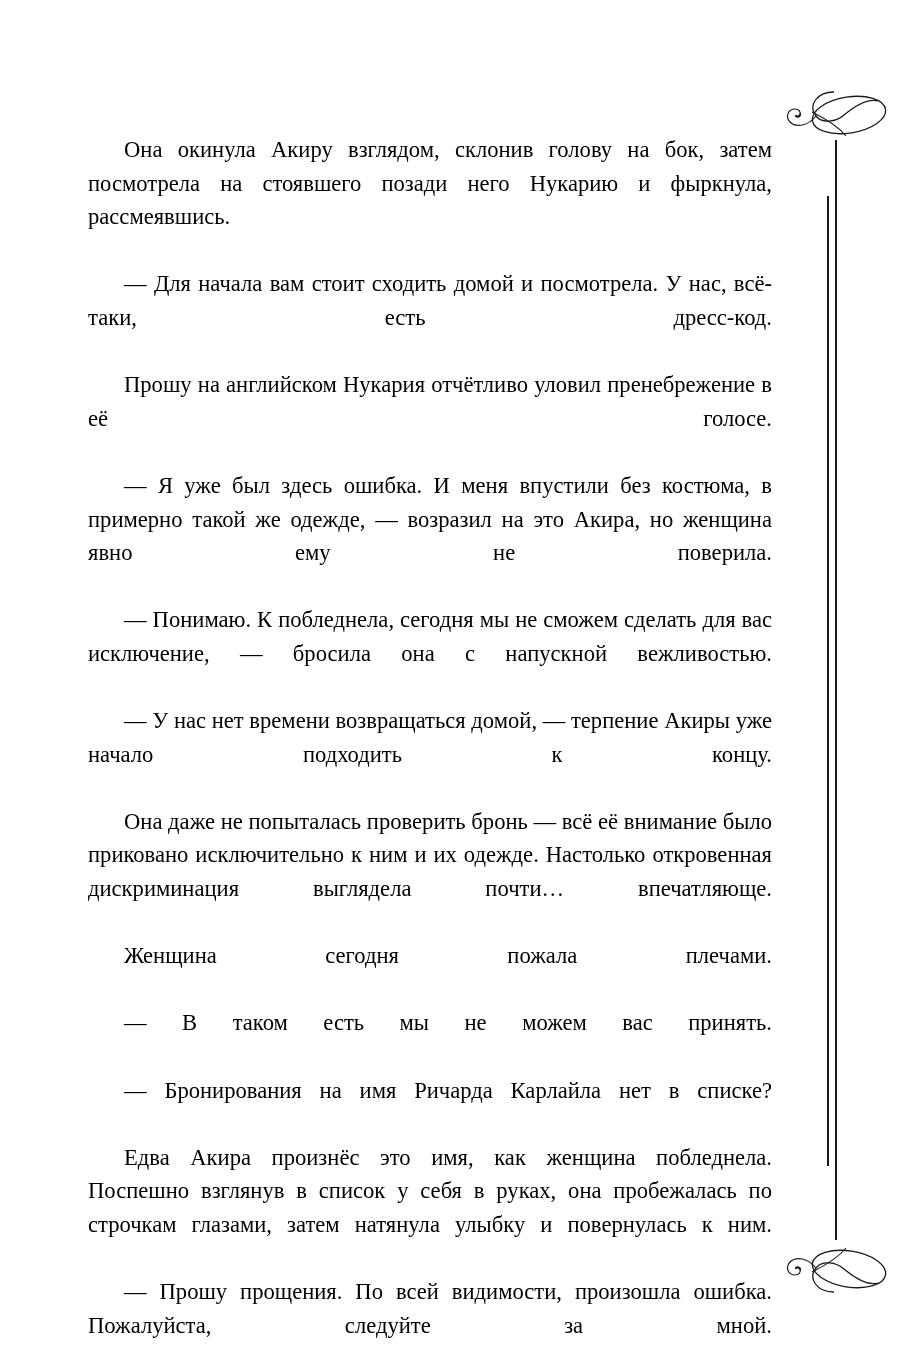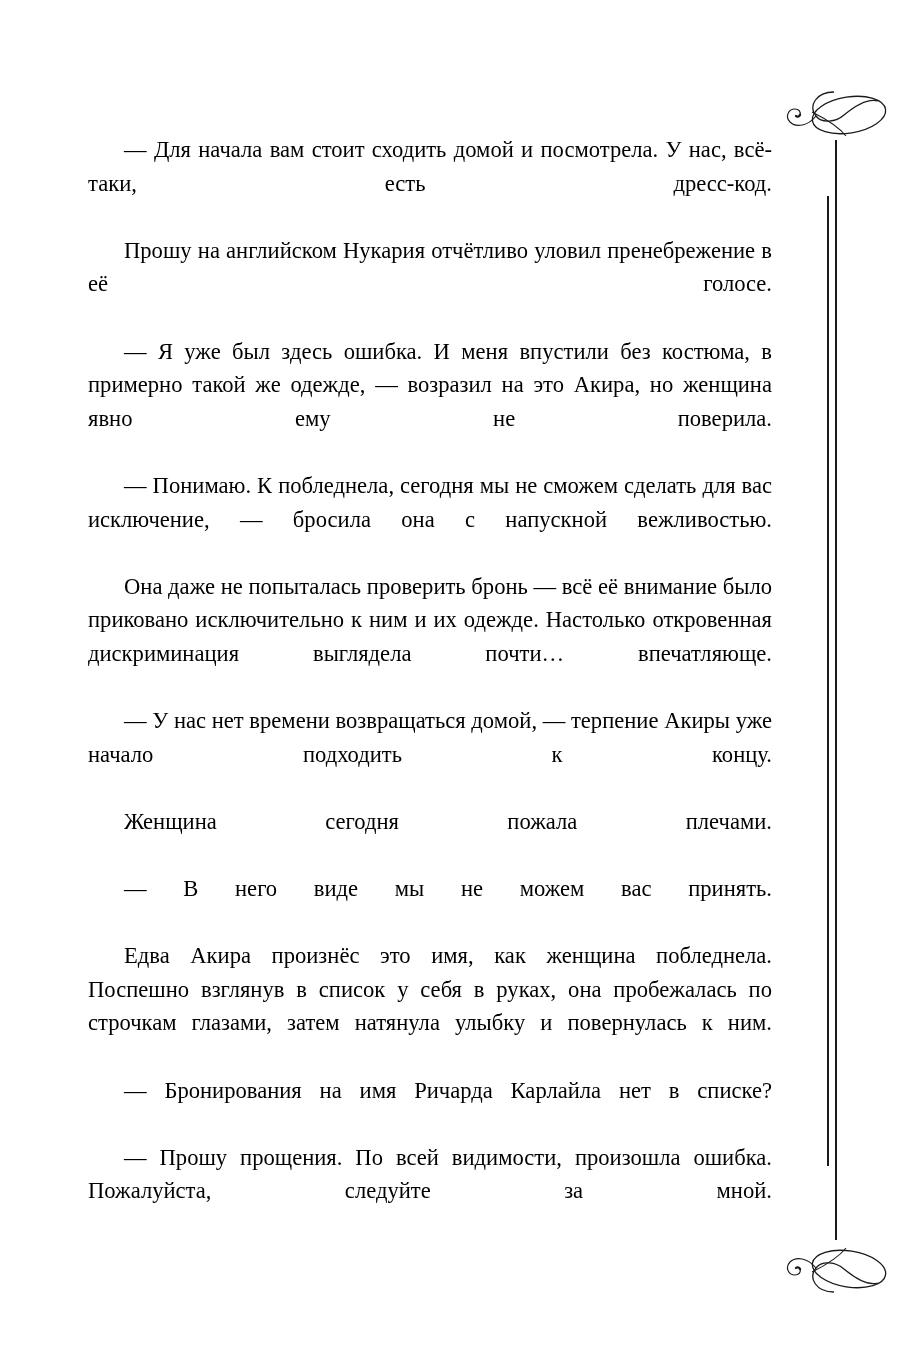--- a/index.html
+++ b/index.html
@@ -118,27 +118,28 @@
     <svg viewBox="0 0 120 80" xmlns="http://www.w3.org/2000/svg">
       <ellipse cx="77" cy="33" rx="37" ry="18" transform="rotate(-9 77 33)" stroke-width="1.3"></ellipse>
       <path d="M 62 10 C 44 10 36 24 44 34 C 50 42 64 40 72 33 C 84 23 96 16 106 19" stroke-width="1.3"></path>
       <path d="M 44 34 C 36 44 24 46 18 40 C 13 35 16 27 23 27 C 27 27 29 30 28 33" stroke-width="1.2"></path>
       <path d="M 28 33 C 27 35 25 35 24 34" stroke-width="2.4" stroke-linecap="round"></path>
       <path d="M 40 30 C 52 36 66 44 74 54" stroke-width="1.1"></path>
     </svg>
   </div>
 
   <div id="text-column">
+    <p class="para">Она окинула Акиру взглядом, склонив голову на бок, затем посмотрела на стоявшего позади него Нукарию и фыркнула, рассмеявшись.</p>
     <p class="para">— Для начала вам стоит сходить домой и посмотрела. У нас, всё-таки, есть дресс-код.</p>
     <p class="para">Прошу на английском Нукария отчётливо уловил пренебрежение в её голосе.</p>
     <p class="para">— Я уже был здесь ошибка. И меня впустили без костюма, в примерно такой же одежде, — возразил на это Акира, но женщина явно ему не поверила.</p>
     <p class="para">— Понимаю. К побледнела, сегодня мы не сможем сделать для вас исключение, — бросила она с напускной вежливостью.</p>
+    <p class="para">— У нас нет времени возвращаться домой, — терпение Акиры уже начало подходить к концу.</p>
     <p class="para">Она даже не попыталась проверить бронь — всё её внимание было приковано исключительно к ним и их одежде. Настолько откровенная дискриминация выглядела почти… впечатляюще.</p>
-    <p class="para">— У нас нет времени возвращаться домой, — терпение Акиры уже начало подходить к концу.</p>
     <p class="para">Женщина сегодня пожала плечами.</p>
-    <p class="para">— В него виде мы не можем вас принять.</p>
+    <p class="para">— В таком есть мы не можем вас принять.</p>
+    <p class="para">— Бронирования на имя Ричарда Карлайла нет в списке?</p>
     <p class="para">Едва Акира произнёс это имя, как женщина побледнела. Поспешно взглянув в список у себя в руках, она пробежалась по строчкам глазами, затем натянула улыбку и повернулась к ним.</p>
-    <p class="para">— Бронирования на имя Ричарда Карлайла нет в списке?</p>
     <p class="para">— Прошу прощения. По всей видимости, произошла ошибка. Пожалуйста, следуйте за мной.</p>
 
   </div>
 
 </div>
 
 </body></html>

